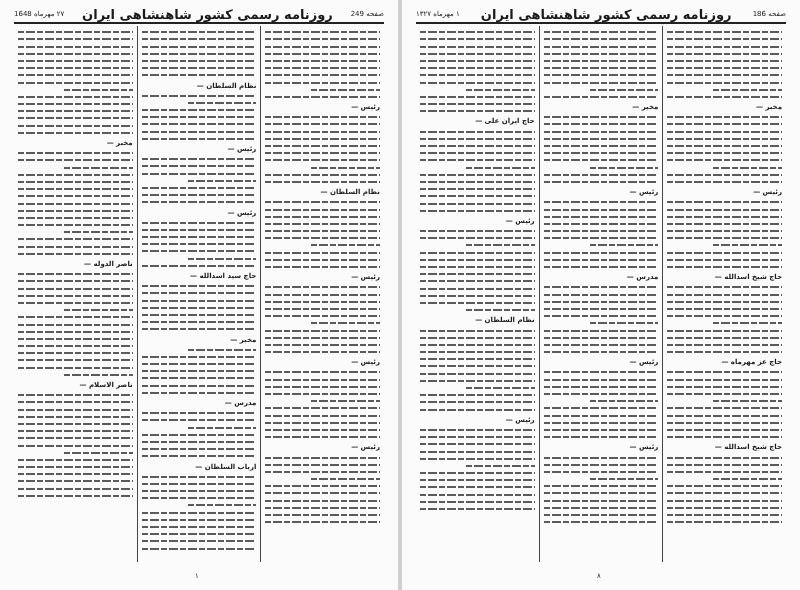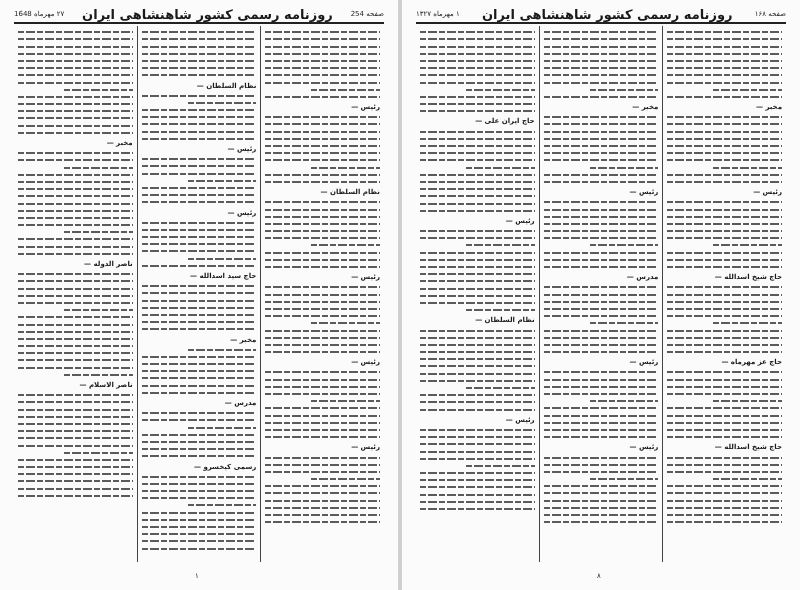--- a/index.html
+++ b/index.html
@@ -19,21 +19,21 @@
   .speaker{font-size:7px;font-weight:bold;margin:0 0 1px;white-space:nowrap;}
   .folio{position:absolute;bottom:10px;font-size:7px;}
   .page.left .folio{left:195px;}
   .page.right .folio{left:195px;}
 </style>
 </head>
 <body>
 
 <div class="page left">
   <div class="header">
-    <span>صفحه 254</span>
+    <span>صفحه 249</span>
     <span class="title">روزنامه رسمی کشور شاهنشاهی ایران</span>
     <span>۲۷ مهرماه 1648</span>
   </div>
   <div class="rule"></div>
   <div class="cols">
     <div class="col">
         <div class="line"></div>
         <div class="line"></div>
         <div class="line"></div>
         <div class="line"></div>
@@ -148,21 +148,21 @@
         <div class="line"></div>
         <div class="line"></div>
         <div class="speaker">مدرس —</div>
         <div class="line"></div>
         <div class="line"></div>
         <div class="line short"></div>
         <div class="line"></div>
         <div class="line"></div>
         <div class="line"></div>
         <div class="line"></div>
-        <div class="speaker">رسمی کیخسرو —</div>
+        <div class="speaker">ارباب السلطان —</div>
         <div class="line"></div>
         <div class="line"></div>
         <div class="line"></div>
         <div class="line"></div>
         <div class="line short"></div>
         <div class="line"></div>
         <div class="line"></div>
         <div class="line"></div>
         <div class="line"></div>
         <div class="line"></div>
@@ -234,21 +234,21 @@
         <div class="line"></div>
       </div>
   </div>
   <div class="folio">۱</div>
 </div>
 
 <div class="gutter"></div>
 
 <div class="page right">
   <div class="header">
-    <span>صفحه ۱۶۸</span>
+    <span>صفحه 186</span>
     <span class="title">روزنامه رسمی کشور شاهنشاهی ایران</span>
     <span>۱ مهرماه ۱۳۲۷</span>
   </div>
   <div class="rule"></div>
   <div class="cols">
     <div class="col">
         <div class="line"></div>
         <div class="line"></div>
         <div class="line"></div>
         <div class="line"></div>

